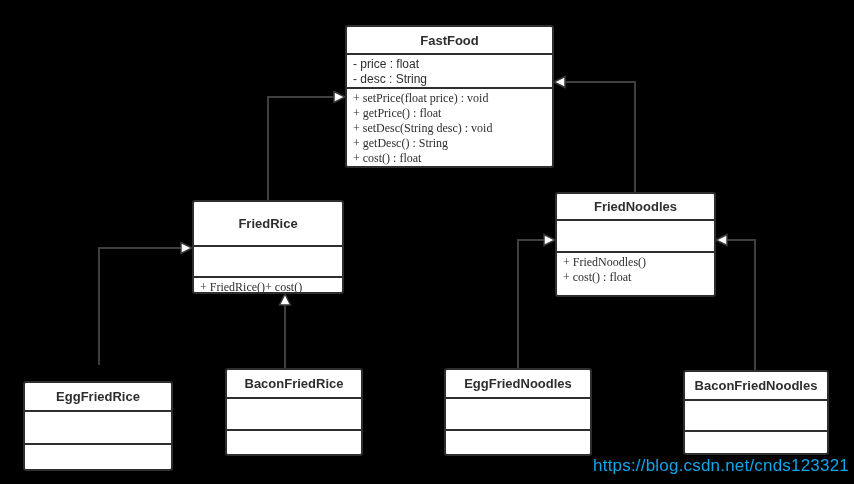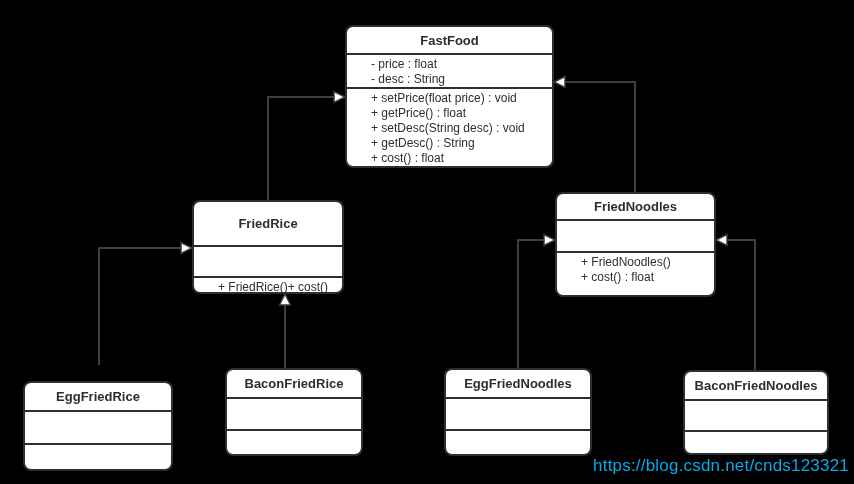--- a/index.html
+++ b/index.html
@@ -5,29 +5,29 @@
   html,body { margin:0; padding:0; background:#000; }
   .canvas {
     position:relative; width:854px; height:484px; background:#000000;
     font-family:"Liberation Sans", sans-serif; overflow:hidden;
   }
   .edges { position:absolute; left:0; top:0; }
   .edges polyline, .edges line { fill:none; stroke:#3f3f3f; stroke-width:2; }
   .edges polygon { fill:#ffffff; stroke:#3a3a3a; stroke-width:1.5; }
   .uml-class {
     position:absolute; background:#ffffff; border:2px solid #2e2e2e;
-    border-radius:8px; box-sizing:border-box; color:#2e2e2e;
+    border-radius:3px; box-sizing:border-box; color:#2e2e2e;
     display:flex; flex-direction:column;
   }
   .cls-title {
     font-weight:bold; font-size:13px; display:flex;
     align-items:center; justify-content:center; flex:0 0 auto;
   }
-  .cls-sec { border-top:2px solid #2e2e2e; flex:0 0 auto; padding-top:2px; overflow:hidden;padding-left:18px; }
-  .cls-sec.fill { flex:1 1 auto; }
+  .cls-sec { border-top:2px solid #2e2e2e; flex:0 0 auto; padding-top:2px; overflow:hidden; }
+  .cls-sec.fill { flex:1 1 auto;font-family:Liberation Serif, serif; }
   .cls-line { font-size:12px; line-height:15px; padding:0 6px; white-space:nowrap; }
   .watermark {
     position:absolute; right:5px; bottom:8px; font-size:17px;
     color:#0ea5e9; letter-spacing:0.2px;
   }
 </style>
 </head>
 <body>
 
 <div class="canvas">

